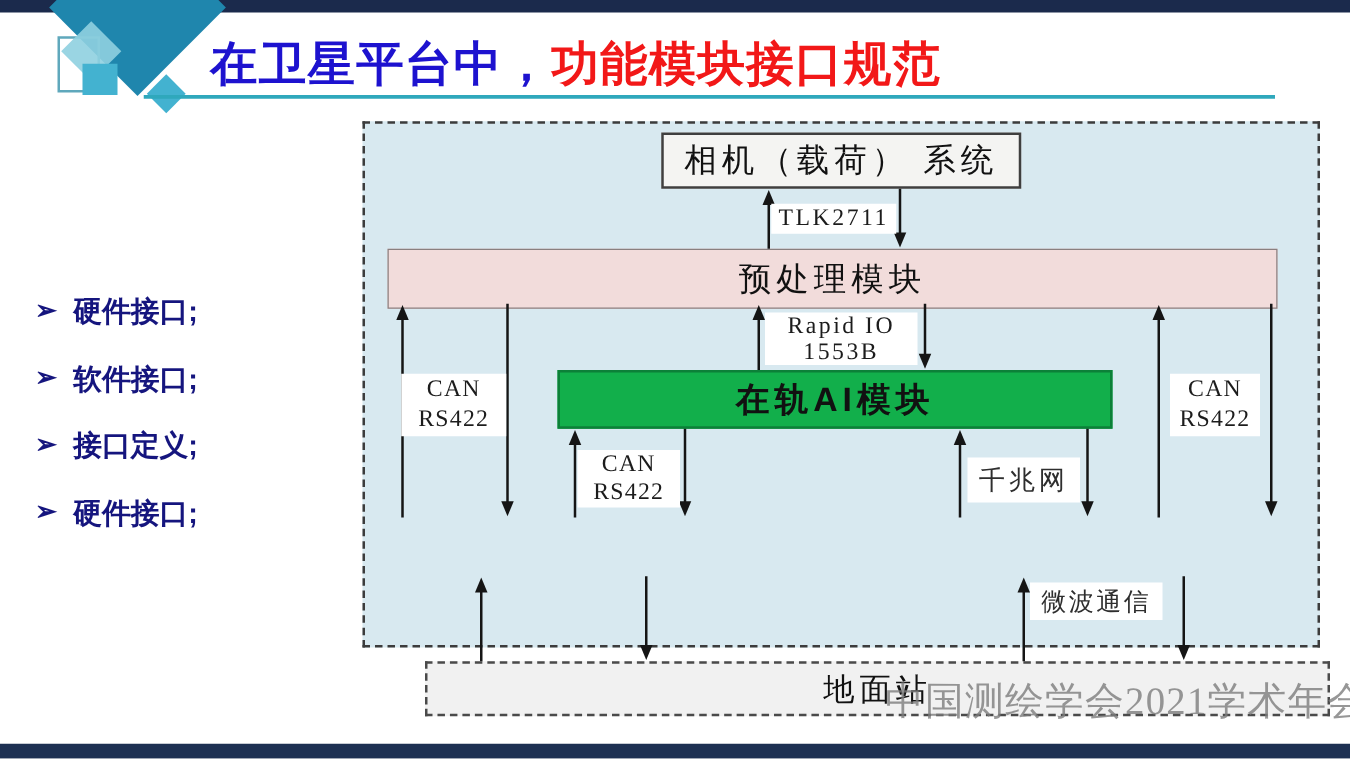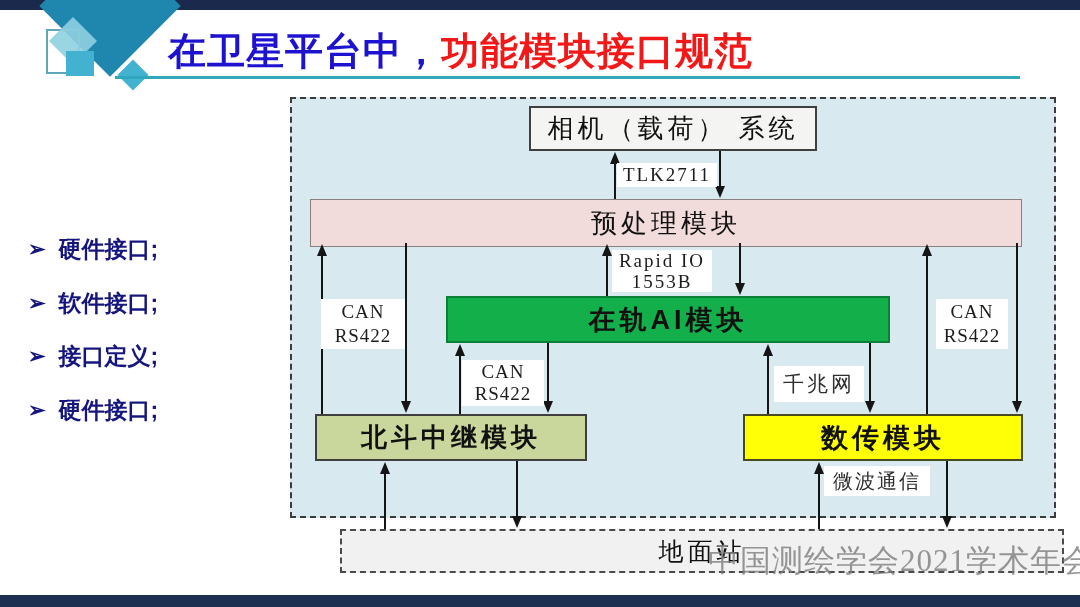--- a/index.html
+++ b/index.html
@@ -41,21 +41,21 @@
 
   svg.arrows { position:absolute; left:0; top:0; width:1080px; height:607px; pointer-events:none; }
   svg.arrows line { stroke:#151515; stroke-width:2; }
   svg.arrows polygon { fill:#151515; }
 
   .linklabel { position:absolute; background:#ffffff; display:flex; flex-direction:column;
                align-items:center; justify-content:center; text-align:center;
                font-family:"Liberation Serif","DejaVu Serif",serif; color:#1c1c1c;
                white-space:nowrap; }
   .ll-tlk    { left:617px; top:163px; width:100px; height:24px; font-size:19px; letter-spacing:2px; }
-  .ll-rapid  { left:612px; top:250px; width:100px; height:42px; font-size:19px; line-height:21px; letter-spacing:2px; }
+  .ll-rapid  { left:612px; top:250px; width:122px; height:42px; font-size:19px; line-height:21px; letter-spacing:2px; }
   .ll-canl   { left:321px; top:299px; width:84px;  height:50px; font-size:19px; line-height:24px; letter-spacing:1px; }
   .ll-canm   { left:462px; top:360px; width:82px;  height:46px; font-size:19px; line-height:22px; letter-spacing:1px; }
   .ll-giga   { left:774px; top:366px; width:90px;  height:36px; font-size:21px; letter-spacing:3px; color:#2e2e2e; }
   .ll-canr   { left:936px; top:299px; width:72px;  height:50px; font-size:19px; line-height:24px; letter-spacing:1px; }
   .ll-bdgen  { left:393px; top:467px; width:116px; height:44px; font-size:20px; line-height:21px; letter-spacing:2px; color:#3a3a3a; }
   .ll-micro  { left:824px; top:466px; width:106px; height:30px; font-size:20px; letter-spacing:2px; color:#2e2e2e; }
 
   .watermark { position:absolute; left:708px; top:540px; font-size:31px; letter-spacing:1px;
                font-family:"Liberation Serif","DejaVu Serif",serif; color:rgba(125,125,125,0.8);
                white-space:nowrap; }
@@ -90,22 +90,20 @@
   <div class="bullet" style="top:395px">
     <span class="bullet-marker">➢</span>
     <span>硬件接口;</span>
   </div>
 
   <div class="diagram-bg"></div>
 
   <div class="box box-camera">相机（载荷） 系统</div>
   <div class="box box-pre">预处理模块</div>
   <div class="box box-ai">在轨AI模块</div>
-  <div class="box box-beidou">北斗中继模块</div>
-  <div class="box box-data">数传模块</div>
   <div class="box box-ground">地面站</div>
 
   <svg class="arrows" viewBox="0 0 1080 607">
     <g>
         <line x1="615" y1="162" x2="615" y2="199"></line>
         <polygon points="610,164 620,164 615,152"></polygon>
       </g>
     <g>
         <line x1="720" y1="151" x2="720" y2="188"></line>
         <polygon points="715,186 725,186 720,198"></polygon>

